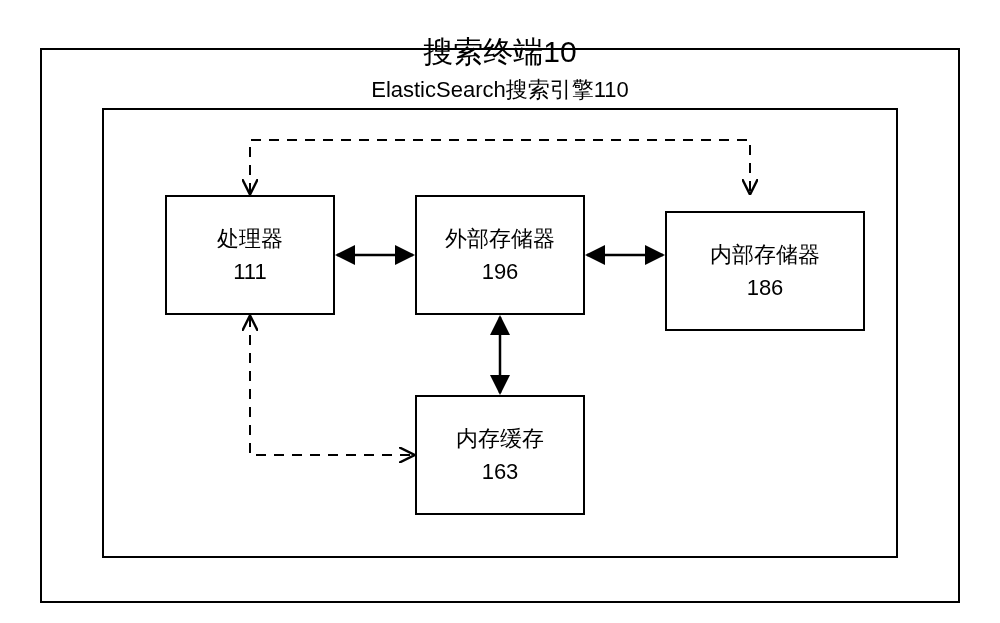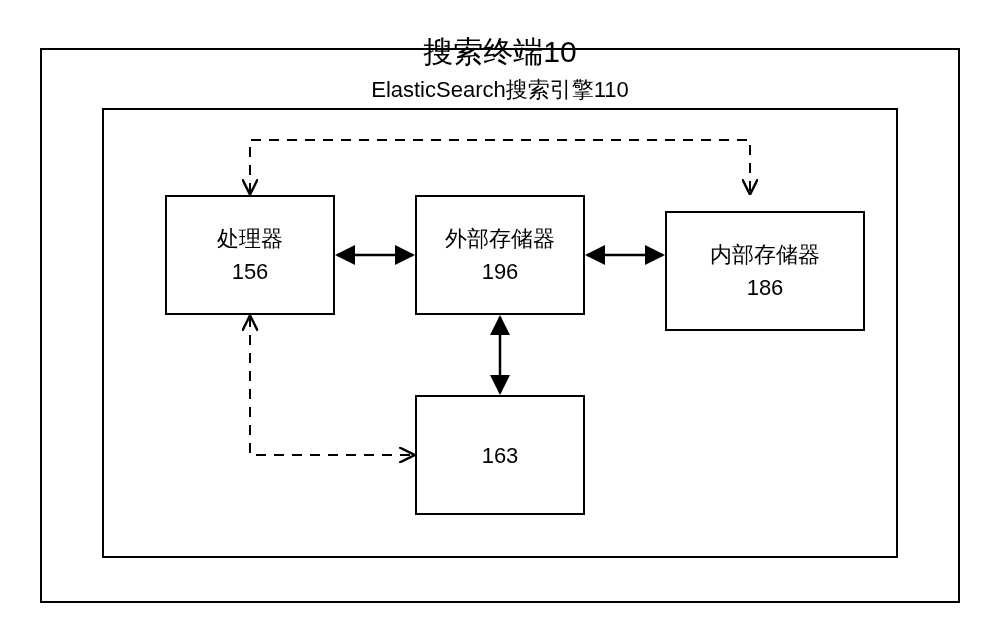--- a/index.html
+++ b/index.html
@@ -68,31 +68,32 @@
 </head>
 <body>
 
 <div class="outer-title">搜索终端10</div>
 <div class="outer-box"></div>
 <div class="inner-title">ElasticSearch搜索引擎110</div>
 <div class="inner-box"></div>
 
 <div class="component c111">
   <div>处理器</div>
-  <div>156</div>
+  <div>111</div>
 </div>
 <div class="component c112">
   <div>外部存储器</div>
   <div>196</div>
 </div>
 <div class="component c114">
   <div>内部存储器</div>
   <div>186</div>
 </div>
 <div class="component c113">
+  <div>内存缓存</div>
   <div>163</div>
 </div>
 
 <svg class="connectors">
   <defs>
     <marker id="arrow-solid" viewBox="0 0 10 10" refX="9" refY="5" markerWidth="8" markerHeight="8" orient="auto-start-reverse">
       <path d="M 0 0 L 10 5 L 0 10 z" fill="#000"></path>
     </marker>
     <marker id="arrow-dashed" viewBox="0 0 10 10" refX="9" refY="5" markerWidth="8" markerHeight="8" orient="auto-start-reverse">
       <path d="M 0 0 L 10 5 L 0 10" fill="none" stroke="#000" stroke-width="1.5"></path>

